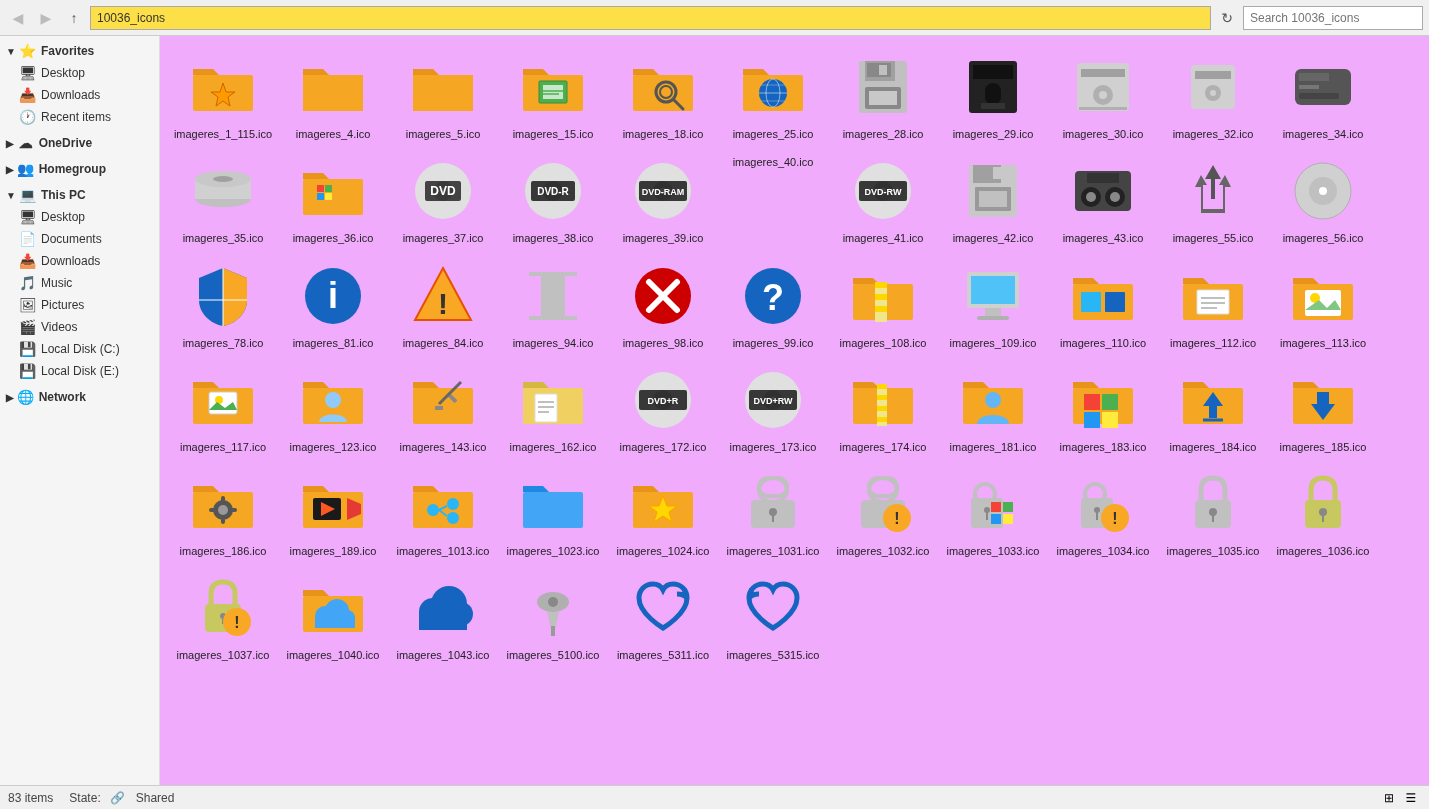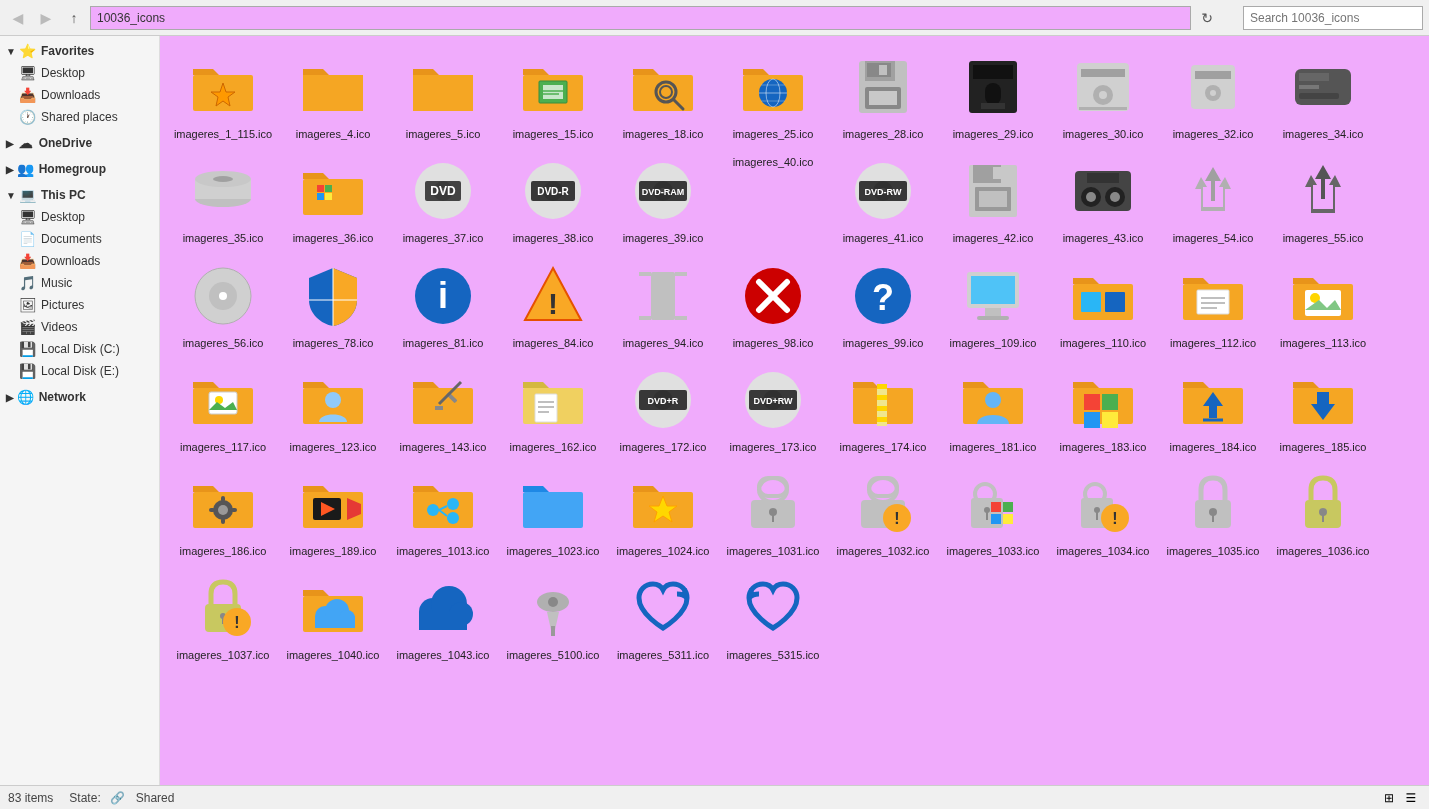--- a/index.html
+++ b/index.html
@@ -2,23 +2,23 @@
 <html><head>
   <meta charset="utf-8">
   <style>
     * { box-sizing: border-box; margin: 0; padding: 0; }
     body { font-family: 'Segoe UI', Arial, sans-serif; font-size: 12px; background: #fff; display: flex; flex-direction: column; height: 809px; overflow: hidden; }
 
     
     .top-bar { height: 36px; background: #f0f0f0; border-bottom: 1px solid #ccc; display: flex; align-items: center; padding: 0 6px; gap: 4px; }
     .nav-btn { width: 24px; height: 24px; background: transparent; border: 1px solid transparent; cursor: pointer; border-radius: 2px; display: flex; align-items: center; justify-content: center; font-size: 14px; color: #555; }
     .nav-btn.disabled { color: #bbb; cursor: default; }
-    .address-bar { flex: 1; height: 24px; border: 1px solid #aaa; background: #f0abfc; display: flex; align-items: center; padding: 0 6px; font-size: 12px; }
+    .address-bar { flex: 1; height: 24px; border: 1px solid #aaa; background: #fde047; display: flex; align-items: center; padding: 0 6px; font-size: 12px; }
     .address-bar span { color: #333; }
-    .search-bar { width: 180px; height: 24px; border: 1px solid #aaa; background: #fff; display: flex; align-items: center; padding: 0 6px; margin-left: 20px; }
+    .search-bar { width: 180px; height: 24px; border: 1px solid #aaa; background: #fff; display: flex; align-items: center; padding: 0 6px; }
     .search-bar input { border: none; outline: none; width: 100%; font-size: 12px; background: transparent; }
     .refresh-btn { width: 24px; height: 24px; background: transparent; border: 1px solid transparent; cursor: pointer; display: flex; align-items: center; justify-content: center; font-size: 14px; color: #555; }
 
     
     .main { display: flex; flex: 1; overflow: hidden; }
 
     
     .sidebar { width: 160px; background: #f5f5f5; border-right: 1px solid #ddd; overflow-y: auto; padding: 4px 0; flex-shrink: 0; }
     .sidebar-section { margin-bottom: 4px; }
     .sidebar-group-header { display: flex; align-items: center; padding: 3px 6px; font-size: 12px; color: #333; cursor: pointer; font-weight: 600; }
@@ -76,21 +76,21 @@
       <div class="sidebar-item">
         <span class="sidebar-icon">🖥</span>
         <span>Desktop</span>
       </div>
       <div class="sidebar-item">
         <span class="sidebar-icon">📥</span>
         <span>Downloads</span>
       </div>
       <div class="sidebar-item">
         <span class="sidebar-icon">🕐</span>
-        <span>Shared places</span>
+        <span>Recent items</span>
       </div>
     </div>
 
     <div class="sidebar-section">
       <div class="sidebar-group-header">
         <span class="chevron">▶</span>
         <span class="sidebar-icon">☁</span>
         <span>OneDrive</span>
       </div>
     </div>
@@ -418,31 +418,20 @@
                 <rect x="16" y="14" width="32" height="10" fill="#333"></rect>
               </g>
             </svg>
           </div>
           <div class="icon-label">imageres_43.ico</div>
         </div>
         <div class="icon-item">
           <div class="icon-img">
             <svg width="64" height="64" viewBox="0 0 64 64">
               <g>
-                <path d="M32 8 L40 22 H34 L34 42 H30 L30 22 H24 Z" fill="#A0A0A0"></path>
-                <path d="M14 30 L20 18 L26 28 L22 28 L22 48 H42 L42 28 H38 L44 18 L50 30 H44 L44 52 H20 L20 30 Z" fill="#B0B0B0"></path>
-              </g>
-            </svg>
-          </div>
-          <div class="icon-label">imageres_54.ico</div>
-        </div>
-        <div class="icon-item">
-          <div class="icon-img">
-            <svg width="64" height="64" viewBox="0 0 64 64">
-              <g>
                 <path d="M32 6 L40 20 H34 L34 40 H30 L30 20 H24 Z" fill="#555"></path>
                 <path d="M14 28 L20 16 L26 26 L22 26 L22 50 H42 L42 26 H38 L44 16 L50 28 H44 L44 54 H20 L20 28 Z" fill="#666"></path>
               </g>
             </svg>
           </div>
           <div class="icon-label">imageres_55.ico</div>
         </div>
         <div class="icon-item">
           <div class="icon-img">
             <svg width="64" height="64" viewBox="0 0 64 64">
@@ -521,20 +510,35 @@
         <div class="icon-item">
           <div class="icon-img">
             <svg width="64" height="64" viewBox="0 0 64 64">
               <g>
                 <circle cx="32" cy="32" r="28" fill="#1565C0"></circle>
                 <text x="32" y="46" text-anchor="middle" fill="white" font-size="36" font-family="Arial" font-weight="bold">?</text>
               </g>
             </svg>
           </div>
           <div class="icon-label">imageres_99.ico</div>
+        </div>
+        <div class="icon-item">
+          <div class="icon-img">
+            <svg width="64" height="64" viewBox="0 0 64 64">
+              <g>
+                <rect x="2" y="20" width="60" height="36" rx="2" fill="#F5A623"></rect>
+                <polygon points="2,20 2,14 22,14 28,20" fill="#E8941A"></polygon>
+                <rect x="24" y="18" width="12" height="40" fill="#F0E68C" rx="1"></rect>
+                <rect x="24" y="18" width="12" height="6" fill="#FFD700"></rect>
+                <rect x="24" y="30" width="12" height="6" fill="#FFD700"></rect>
+                <rect x="24" y="42" width="12" height="6" fill="#FFD700"></rect>
+              </g>
+            </svg>
+          </div>
+          <div class="icon-label">imageres_108.ico</div>
         </div>
         <div class="icon-item">
           <div class="icon-img">
             <svg width="64" height="64" viewBox="0 0 64 64">
               <g>
                 <rect x="6" y="8" width="52" height="36" rx="3" fill="#D0D0D0"></rect>
                 <rect x="10" y="12" width="44" height="28" fill="#4FC3F7"></rect>
                 <rect x="24" y="44" width="16" height="8" fill="#C0C0C0"></rect>
                 <rect x="16" y="52" width="32" height="4" rx="2" fill="#B0B0B0"></rect>
               </g>

